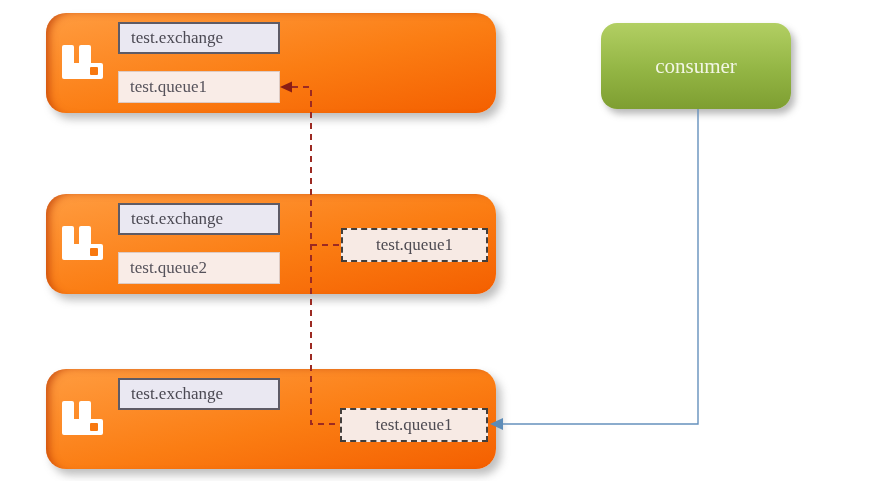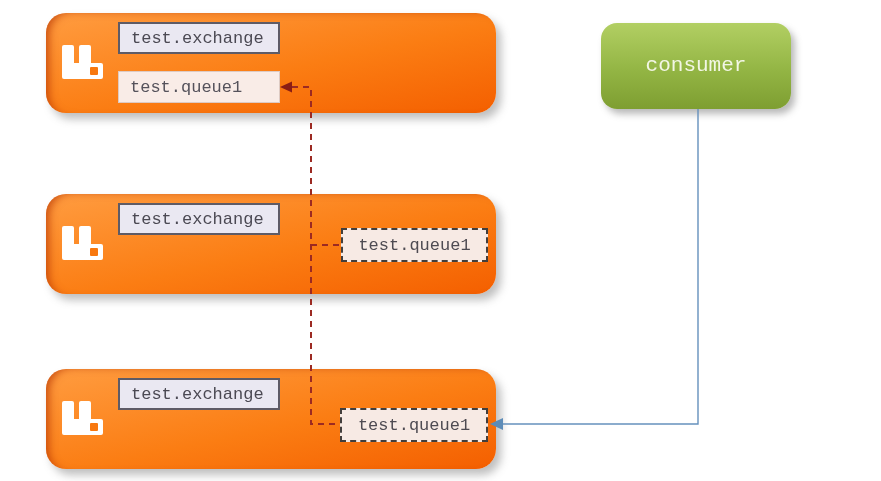--- a/index.html
+++ b/index.html
@@ -1,18 +1,18 @@
 <!DOCTYPE html>
 <html><head>
 <meta charset="utf-8">
 <style>
   html,body { margin:0; padding:0; background:#ffffff; }
   .canvas {
     position:relative; width:881px; height:481px; background:#ffffff;
-    font-family:Liberation Mono, monospace;
+    font-family:Liberation Serif, serif;
     overflow:hidden;
   }
   
   .broker {
     position:absolute; left:46px; width:450px; height:100px;
     border-radius:20px;
     background:linear-gradient(168deg,#ff9c40 0%,#fb7d13 55%,#f45f00 100%);
     box-shadow: inset 7px 2px 9px -4px rgba(180,48,0,0.70),
                 5px 6px 8px rgba(95,95,95,0.40);
     z-index:1;
@@ -73,20 +73,21 @@
   </div>
 
   <div class="broker broker-2">
     <svg class="rabbit-icon" viewBox="0 0 41 34">
       <rect x="0" y="0" width="12" height="32" rx="2" fill="#ffffff"></rect>
       <rect x="17" y="0" width="12" height="32" rx="2" fill="#ffffff"></rect>
       <rect x="0" y="18" width="41" height="16" rx="2" fill="#ffffff"></rect>
       <rect x="28" y="22" width="8" height="8" rx="1" fill="#f8780f"></rect>
     </svg>
     <div class="pill exchange">test.exchange</div>
+    <div class="pill queue">test.queue2</div>
   </div>
 
   <div class="broker broker-3">
     <svg class="rabbit-icon" viewBox="0 0 41 34">
       <rect x="0" y="0" width="12" height="32" rx="2" fill="#ffffff"></rect>
       <rect x="17" y="0" width="12" height="32" rx="2" fill="#ffffff"></rect>
       <rect x="0" y="18" width="41" height="16" rx="2" fill="#ffffff"></rect>
       <rect x="28" y="22" width="8" height="8" rx="1" fill="#f8780f"></rect>
     </svg>
     <div class="pill exchange">test.exchange</div>

